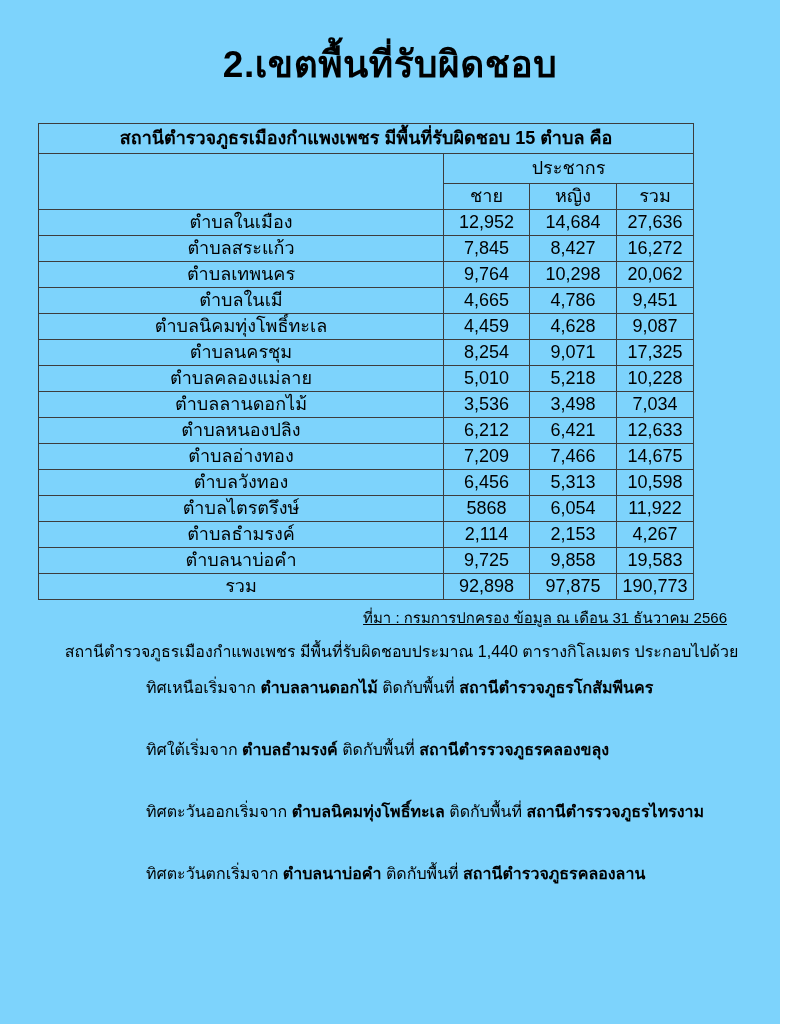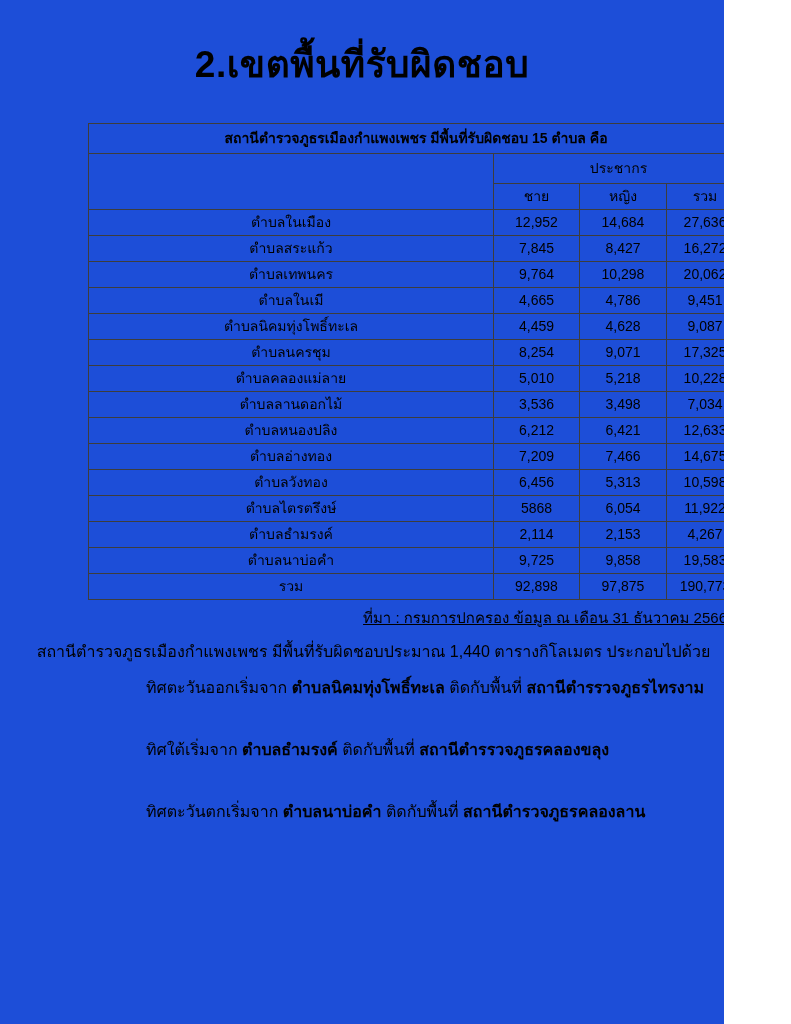--- a/index.html
+++ b/index.html
@@ -4,39 +4,39 @@
 <style>
   html, body {
     margin: 0;
     padding: 0;
     background: #ffffff;
     color: #000000;
     font-family: "Liberation Sans", "DejaVu Sans", sans-serif;
   }
   .page {
     position: relative;
-    width: 724px;
+    width: 780px;
     height: 1024px;
-    background: #1d4ed8;
+    background: #7dd3fc;
     overflow: hidden;
   }
   .doc-title {
     margin: 0;
     padding-top: 34px;
     text-align: center;
     font-size: 37px;
     font-weight: bold;
     letter-spacing: 0.5px;
   }
   table.pop-table {
     border-collapse: collapse;
-    margin: 30px 0 0 88px;
+    margin: 30px 0 0 38px;
     width: 655px;
     table-layout: fixed;
-    font-size: 14px;
+    font-size: 18px;
   }
   table.pop-table td, table.pop-table th {
     border: 1px solid #3d3d3d;
     padding: 0 4px;
     text-align: center;
     font-weight: normal;
     height: 25px;
     line-height: 1.25;
     overflow: hidden;
     white-space: nowrap;
@@ -212,19 +212,20 @@
     </tfoot>
   </table>
 
   <div class="source-line">ที่มา : กรมการปกครอง ข้อมูล ณ เดือน 31 ธันวาคม 2566</div>
 
 
   <p class="intro-line">สถานีตำรวจภูธรเมืองกำแพงเพชร มีพื้นที่รับผิดชอบประมาณ 1,440 ตารางกิโลเมตร ประกอบไปด้วย</p>
 
   <div>
 
+  <p class="direction-line"><span>ทิศเหนือเริ่มจาก </span><b>ตำบลลานดอกไม้</b><span> ติดกับพื้นที่ </span><b>สถานีตำรวจภูธรโกสัมพีนคร</b></p>
+      <p class="direction-line"><span>ทิศใต้เริ่มจาก </span><b>ตำบลธำมรงค์</b><span> ติดกับพื้นที่ </span><b>สถานีตำรรวจภูธรคลองขลุง</b></p>
       <p class="direction-line"><span>ทิศตะวันออกเริ่มจาก </span><b>ตำบลนิคมทุ่งโพธิ์ทะเล</b><span> ติดกับพื้นที่ </span><b>สถานีตำรรวจภูธรไทรงาม</b></p>
-      <p class="direction-line"><span>ทิศใต้เริ่มจาก </span><b>ตำบลธำมรงค์</b><span> ติดกับพื้นที่ </span><b>สถานีตำรรวจภูธรคลองขลุง</b></p>
       <p class="direction-line"><span>ทิศตะวันตกเริ่มจาก </span><b>ตำบลนาบ่อคำ</b><span> ติดกับพื้นที่ </span><b>สถานีตำรวจภูธรคลองลาน</b></p>
     </div>
 
 
 </div>
 
 </body></html>

